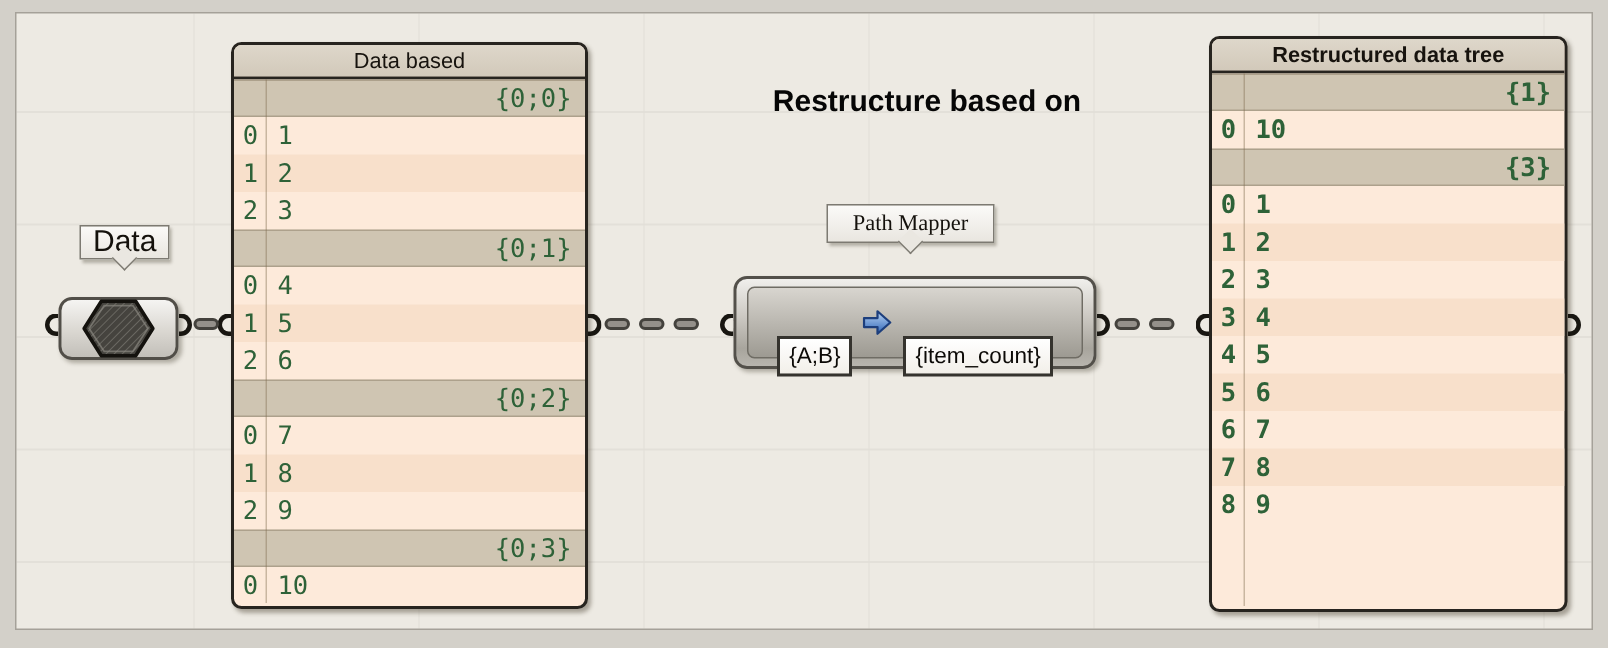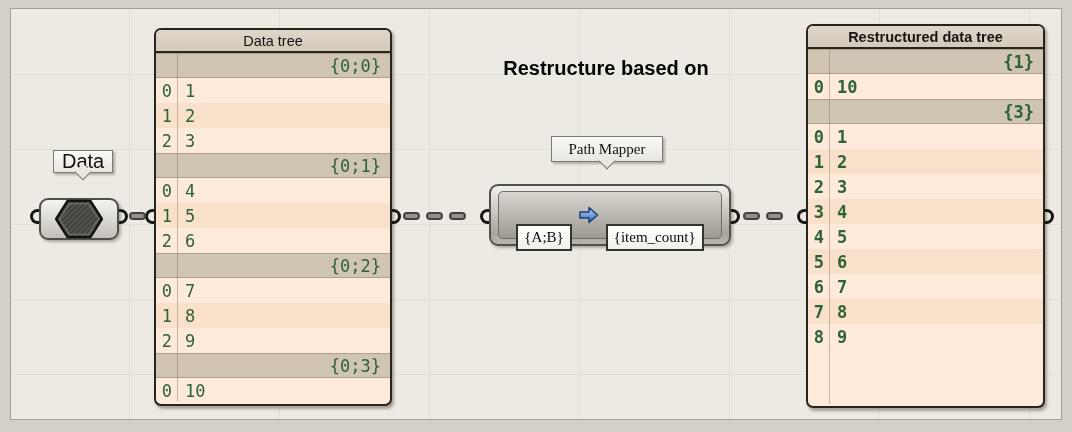--- a/index.html
+++ b/index.html
@@ -60,21 +60,21 @@
     box-shadow:2px 2px 3px rgba(80,75,60,.4);
     padding:5px 7px; display:flex;
   }
   .pm-well {
     flex:1; border:1px solid #6f6c64; border-radius:5px;
     background:linear-gradient(180deg,#d8d5cf,#9d9a92);
     display:flex; align-items:center; justify-content:center; gap:7px; padding:0 7px;
   }
   .pm-box {
     background:linear-gradient(#ffffff,#f2efe9); border:2px solid #35332e;
-    padding:3px 6px; font-family:Liberation Serif, serif;
+    padding:3px 6px; font-family:Liberation Sans, sans-serif;
     font-size:15px; color:#0c0a07; white-space:nowrap;margin-top:44px;
   }
 
   
   .tag {
     position:absolute; height:23px; display:flex; align-items:center; justify-content:center;
     background:linear-gradient(#fbfaf8,#e9e6e0); border:1.5px solid #7d7a72;
     box-shadow:1.5px 2px 2px rgba(90,85,70,.4);
     font-size:20px; color:#14110c; padding:0 8px;
   }
@@ -96,21 +96,21 @@
   .annotation {
     position:absolute; text-align:center; font-weight:bold;
     font-size:20px; line-height:27px; color:#060606;
   }
 </style>
 </head>
 <body>
 
 <div class="canvas">
 
-  <div class="annotation" style="left:440px; top:46px; width:310px;">
+  <div class="annotation" style="left:452px; top:46px; width:310px;">
     <div>Restructure based on</div>
   </div>
 
   <div class="tag" style="left:42px; top:141px; min-width:50px;">
     <span>Data</span>
     <i class="tail"></i>
   </div>
 
   <div class="gh-param" style="left:28px; top:189px; width:80px; height:42px;">
     <svg width="52" height="42" viewBox="0 0 52 44">
@@ -140,21 +140,21 @@
               <stop offset="1" stop-color="#2f66b8"></stop>
           </linearGradient>
         </defs>
         <polygon points="1,6 10,6 10,1.5 18.5,9 10,16.5 10,12 1,12" fill="url(#ag)" stroke="#1d3f7d" stroke-width="1.5" stroke-linejoin="round"></polygon>
       </svg>
       <div class="pm-box">{item_count}</div>
     </div>
   </div>
 
   <div class="panel" style="left:143px; top:19px; width:238px; height:378px;">
-    <div class="panel-title">Data tree</div>
+    <div class="panel-title">Data based</div>
     <div class="panel-body">
       <i class="index-sep"></i>
     <div class="prow phead">{0;0}</div>
         <div class="prow">
           <span class="idx">0</span>
           <span class="val">1</span>
         </div>
         <div class="prow alt">
           <span class="idx">1</span>
           <span class="val">2</span>

